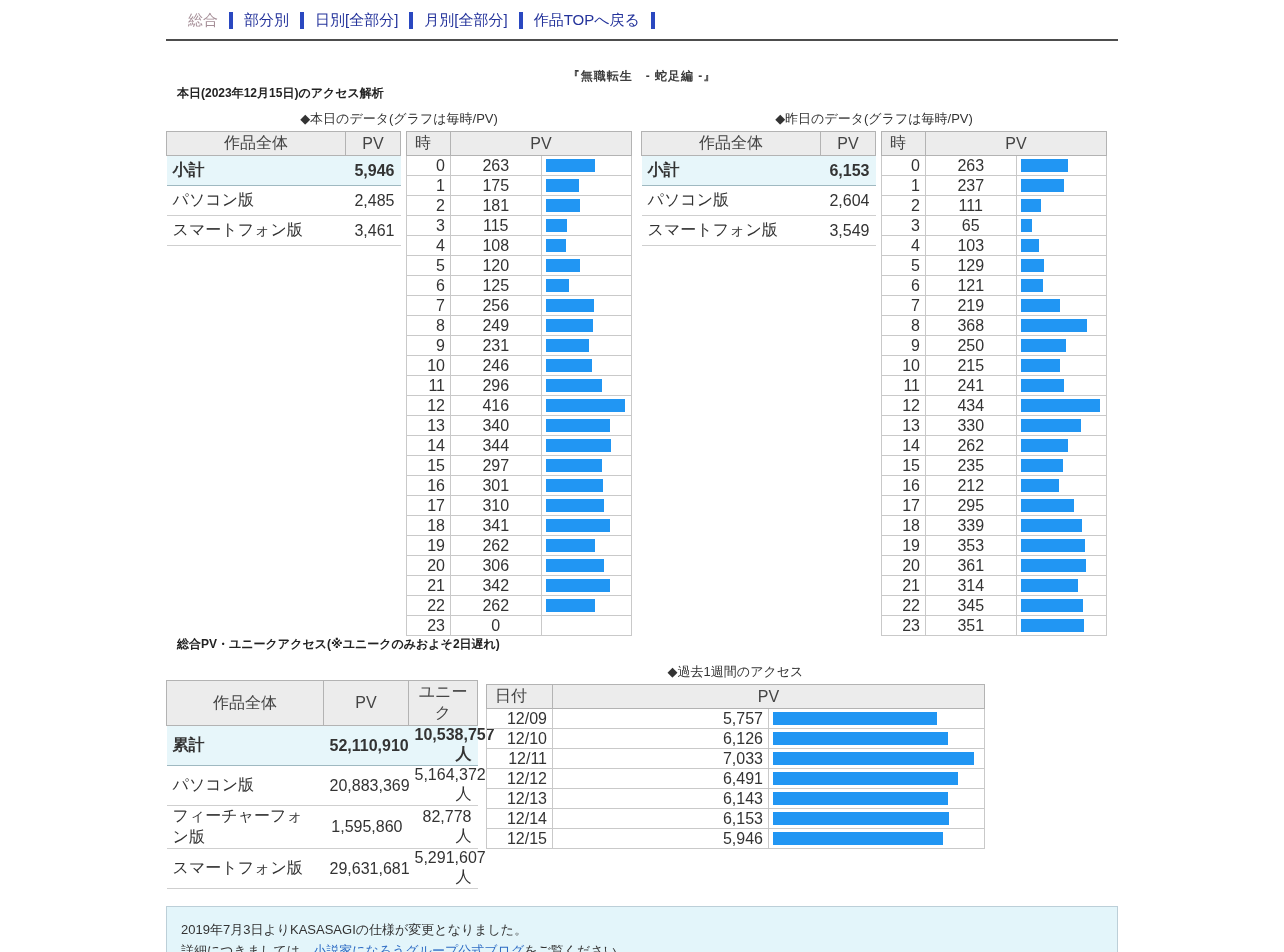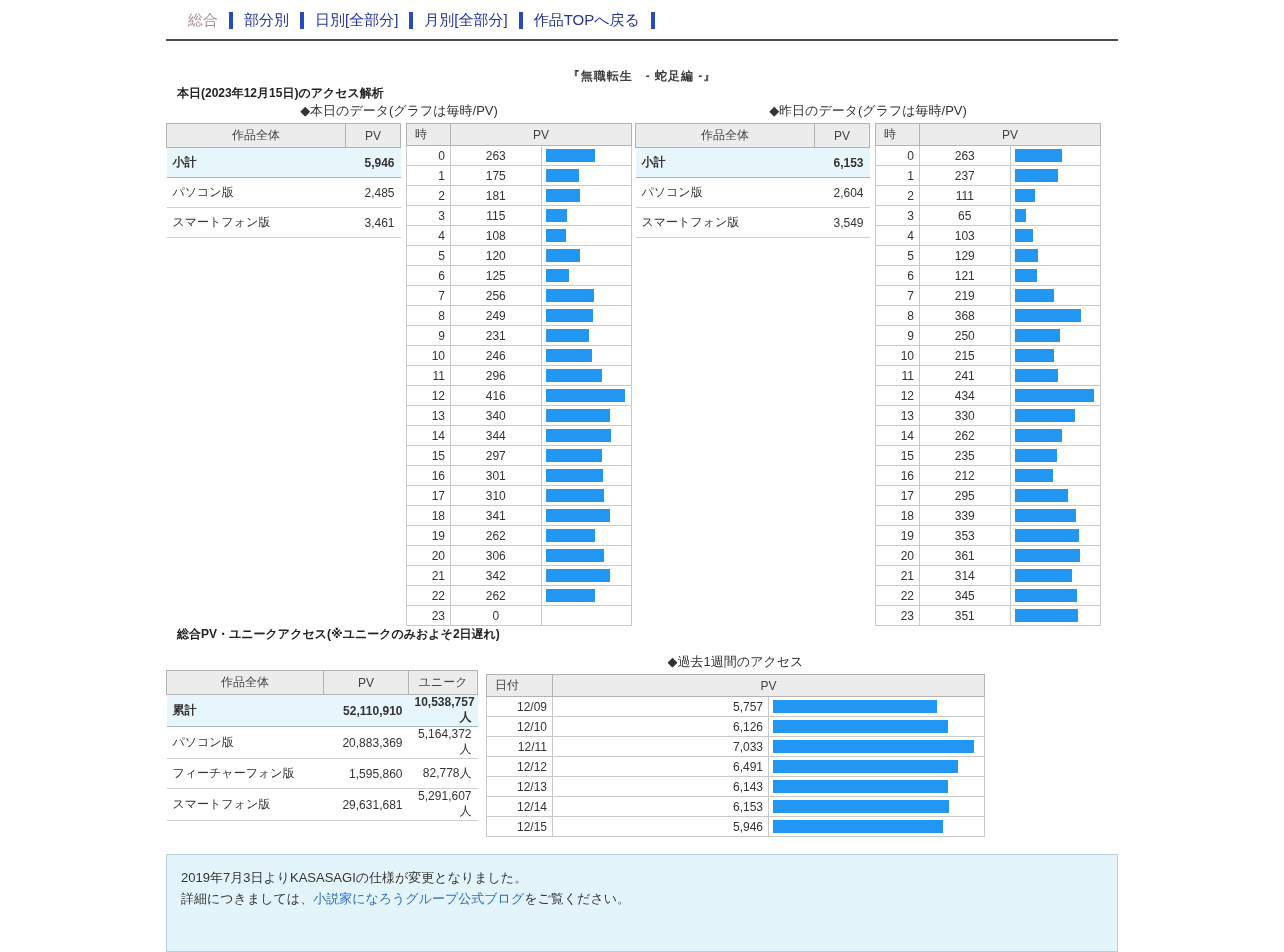--- a/index.html
+++ b/index.html
@@ -17,28 +17,28 @@
   .navrule{border:none;border-top:2px solid #4d4d4d;margin:9px 0 0 0;}
 
   
   .page-title{text-align:center;font-size:12px;font-weight:bold;color:#3c3c3c;margin-top:27px;letter-spacing:1px;}
   h2.sec{font-size:12px;font-weight:bold;color:#222;margin:0 0 0 11px;}
   .sec-today{margin-top:30px;}
   .sec-totals{margin-top:25px;}
   .caption{font-size:13px;color:#333;text-align:center;margin-bottom:3px;}
 
   
-  .day-row{display:flex;gap:3px;}
+  .day-row{display:flex;gap:9px;margin-top:8px;}
   .day-block{width:466px;}
   .pair{display:flex;gap:5px;align-items:flex-start;}
   .totals-row{display:flex;gap:8px;margin-top:10px;align-items:flex-start;}
   .week-block{width:499px;}
 
   
-  table{border-collapse:collapse;table-layout:fixed;font-size:12px;color:#333;}
+  table{border-collapse:collapse;table-layout:fixed;font-size:16px;color:#333;}
   .sum-table{width:235px;}
   .tot-table{width:312px;margin-top:17px;}
   .sum-table th,.tot-table th{
     background:#ececec;border:1px solid #b3b3b3;font-weight:normal;
     height:21px;padding:1px 4px;text-align:center;color:#444;
   }
   .sum-table td,.tot-table td{border-bottom:1px solid #cfcfcf;height:29px;padding:0 6px;}
   td.lbl{text-align:left;}
   td.num{text-align:right;}
   tr.hl{background:#e7f6fa;font-weight:bold;}

